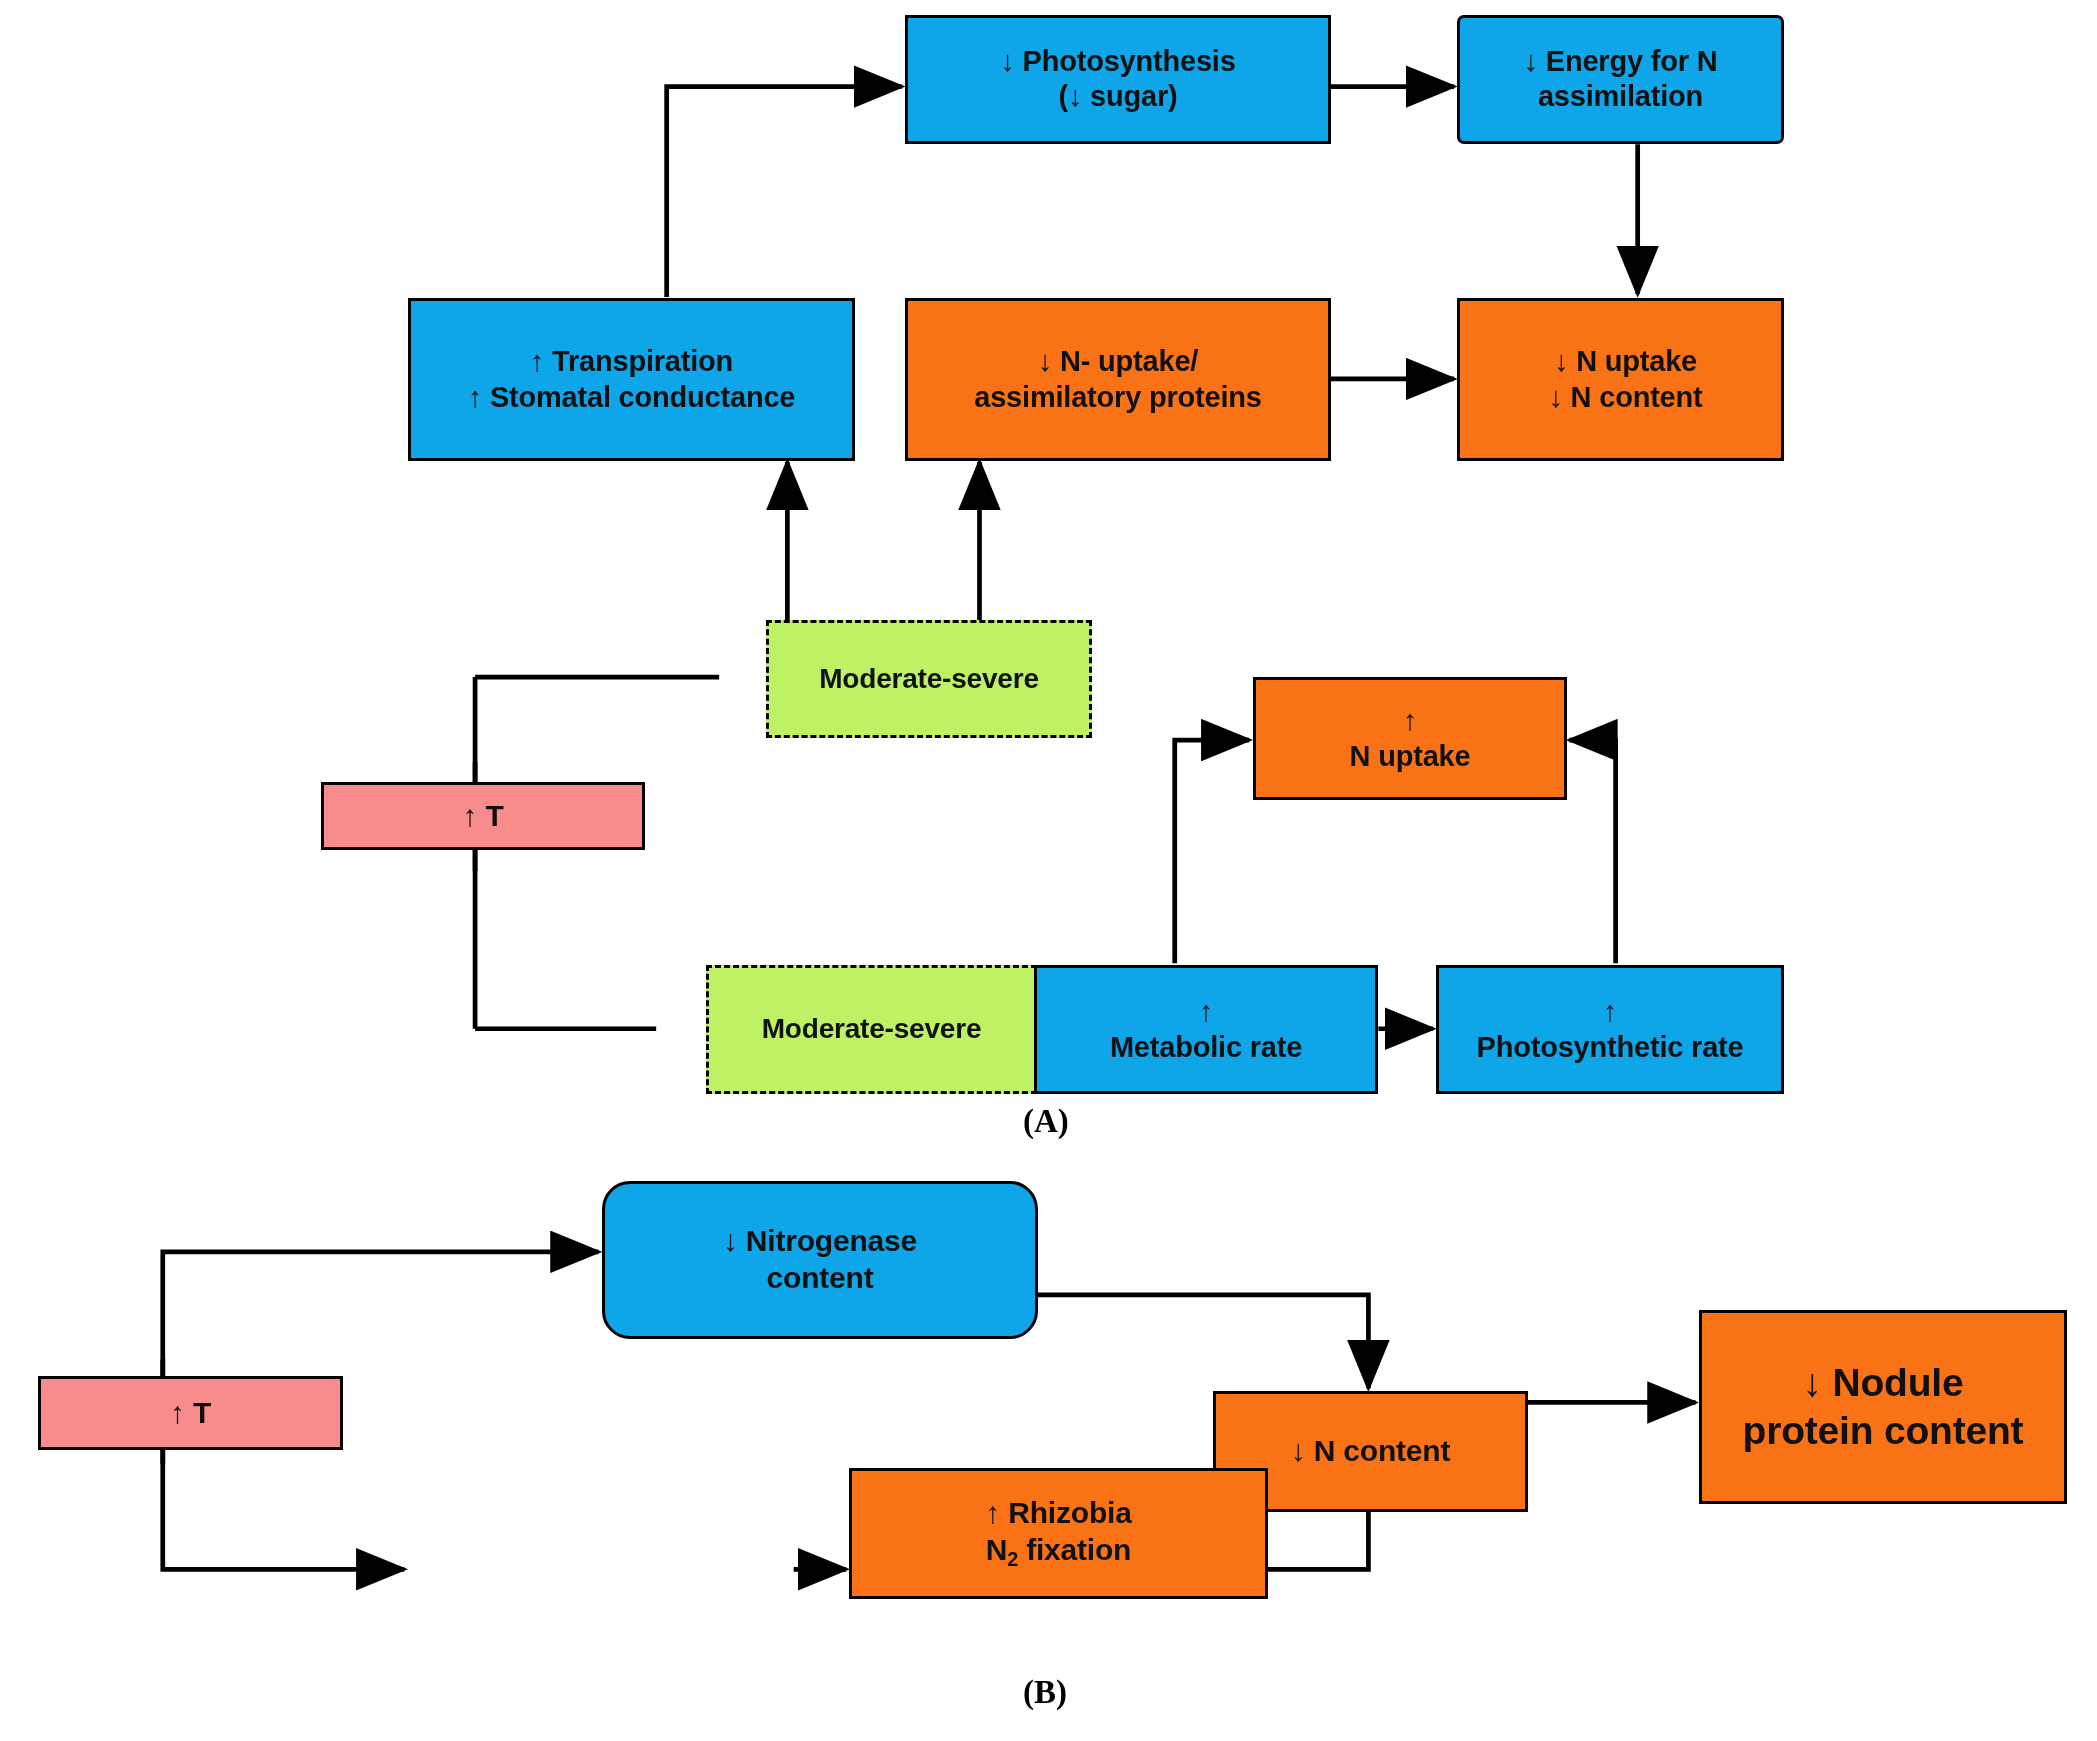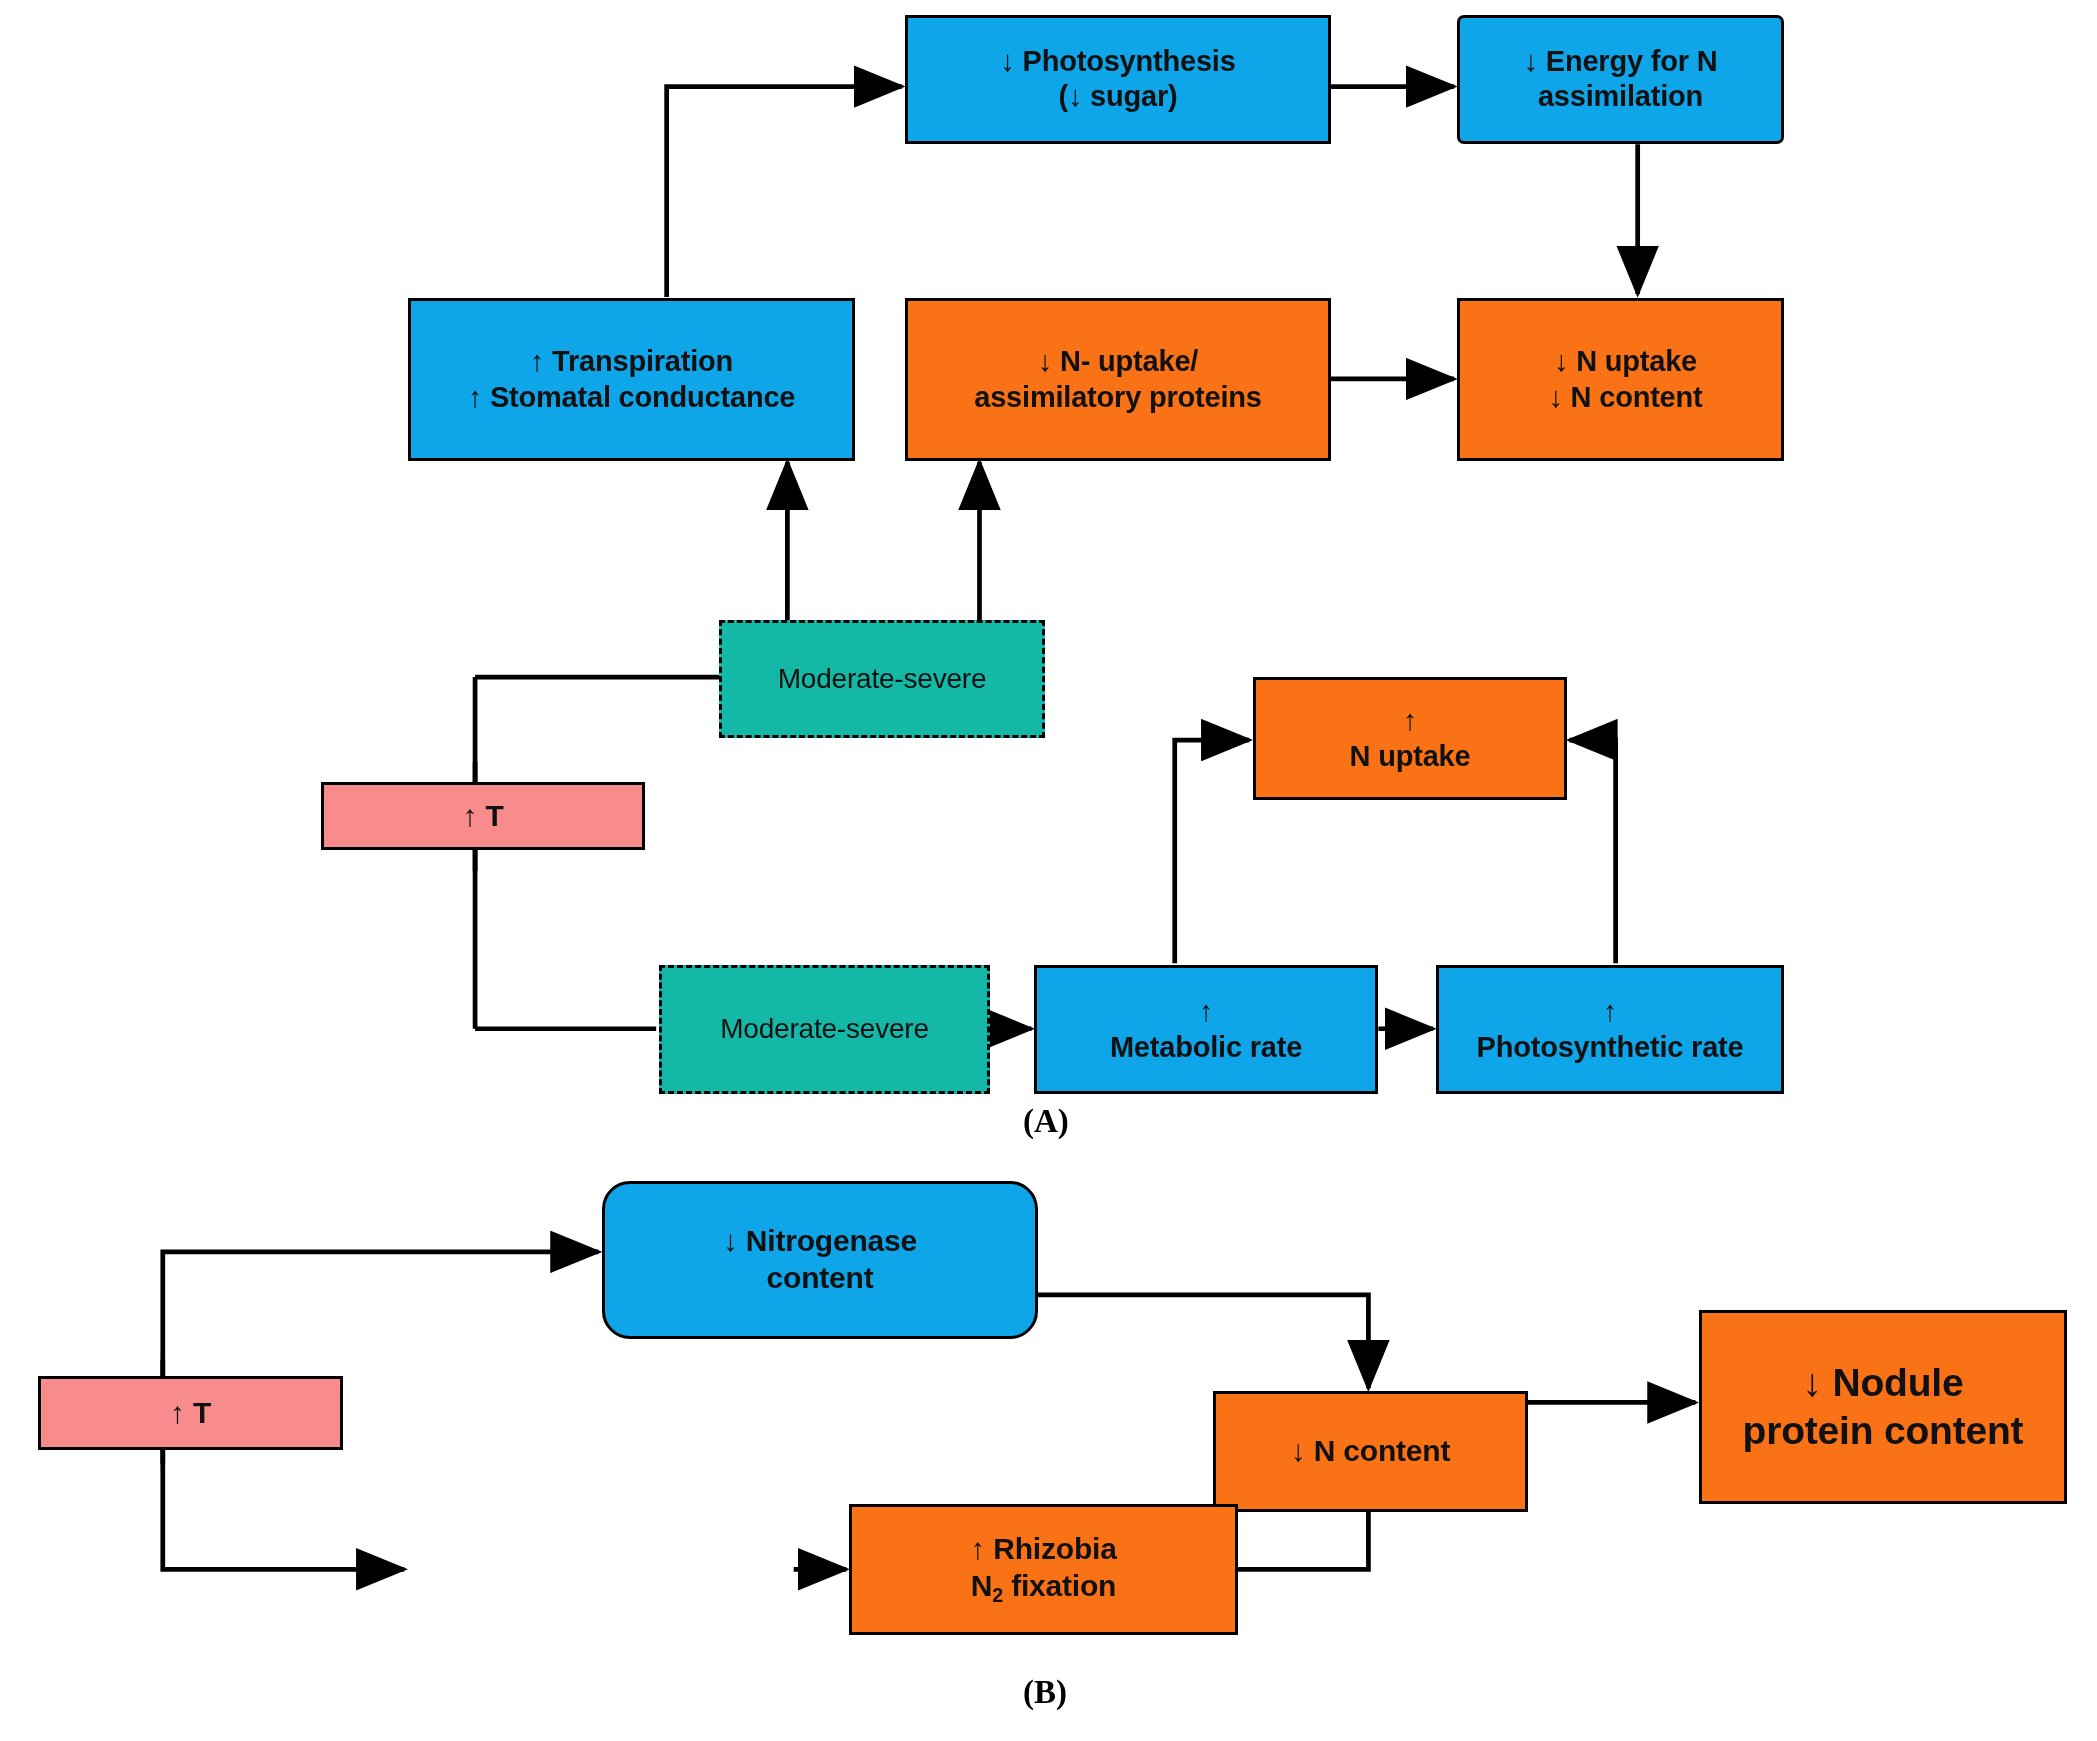--- a/index.html
+++ b/index.html
@@ -5,21 +5,21 @@
   html,body{margin:0;padding:0;background:#ffffff;}
   body{font-family:"Liberation Sans", sans-serif;}
   #stage{position:relative;width:2097px;height:1741px;background:#fff;overflow:hidden;}
   svg.wires{position:absolute;left:0;top:0;width:2097px;height:1741px;pointer-events:none;}
   .node{position:absolute;box-sizing:border-box;display:flex;align-items:center;
         justify-content:center;text-align:center;font-weight:bold;color:#111;
         line-height:1.22;letter-spacing:-0.2px;}
   .blue{background:#0ea5e9;border:3.2px solid #000;}
   .green{background:#f97316;border:3.2px solid #000;}
   .red{background:#f88b8b;border:3.2px solid #000;}
-  .dash{background:#14b8a6;border:3.7px dashed #000;font-weight:normal;}
+  .dash{background:#bef264;border:3.7px dashed #000;font-weight:bold;margin-left:47px;}
   .node span{display:block;width:100%;white-space:pre-line;}
   .panel-label{position:absolute;font-family:"Liberation Serif", serif;
                font-weight:bold;color:#000;font-size:33px;}
   sub{font-size:0.66em;vertical-align:-0.32em;}
 </style>
 </head>
 <body>
 
 <div id="stage">
 
@@ -145,21 +145,21 @@
   <div class="node green" style="left:1213px;top:1391px;width:315px;height:121px;font-size:30px;">
     <span>↓ N content</span>
   </div>
 
   <div class="node green" style="left:1699px;top:1310px;width:368px;height:194px;font-size:39px;text-align:center;">
     <span>↓ Nodule
 protein content</span>
   </div>
 
 
-  <div class="node green" style="left:849px;top:1504px;width:389px;height:131px;font-size:30px;text-align:center;">
+  <div class="node green" style="left:849px;top:1468px;width:419px;height:131px;font-size:30px;text-align:center;">
     <span id="n2fix">↑ Rhizobia
 N<sub>2</sub> fixation</span>
   </div>
 
   <div class="panel-label" style="left:1023px;top:1674px;">
     <span>(B)</span>
   </div>
 
 </div>
 

